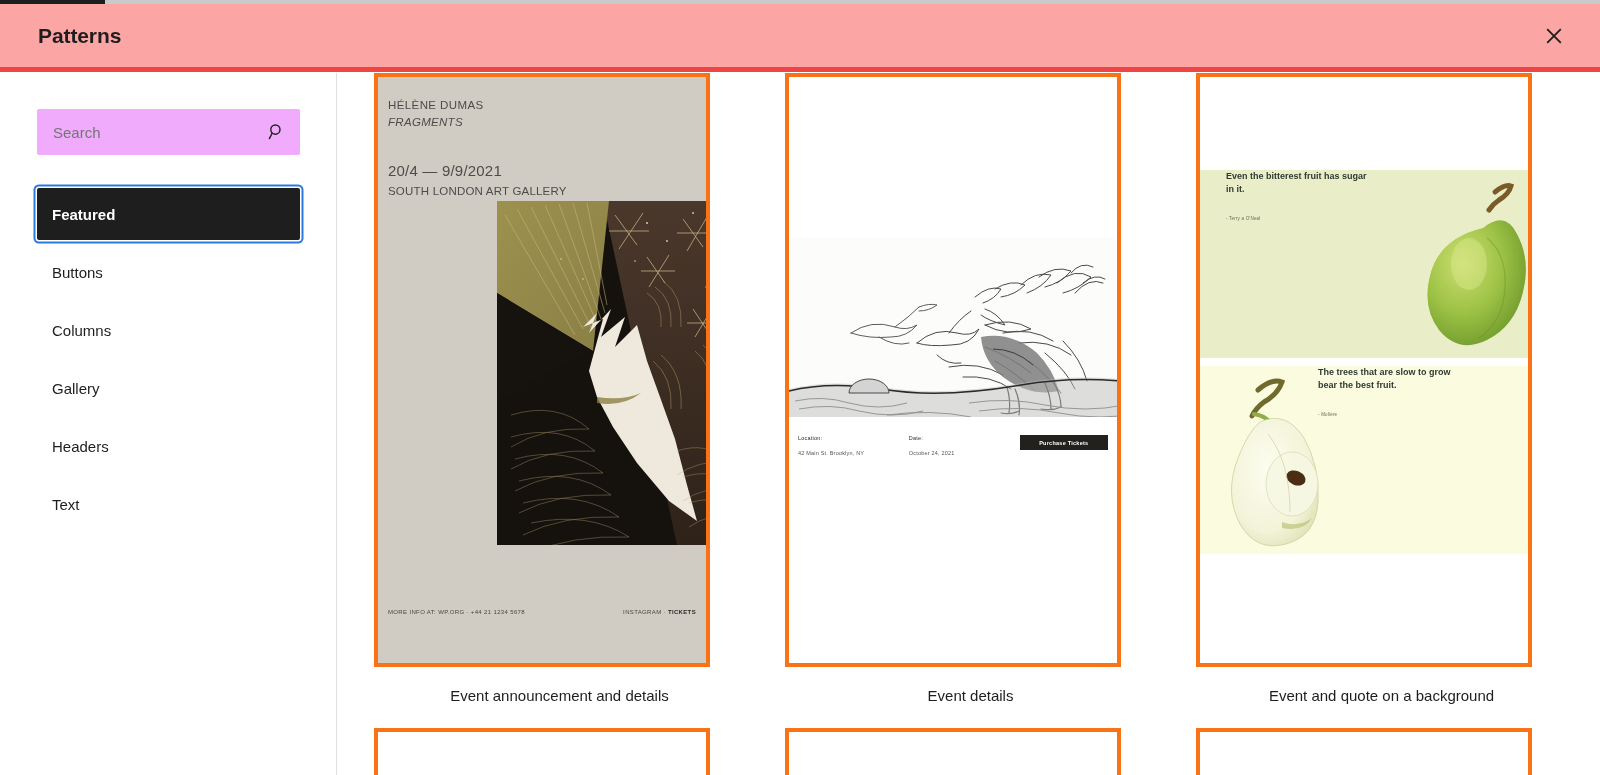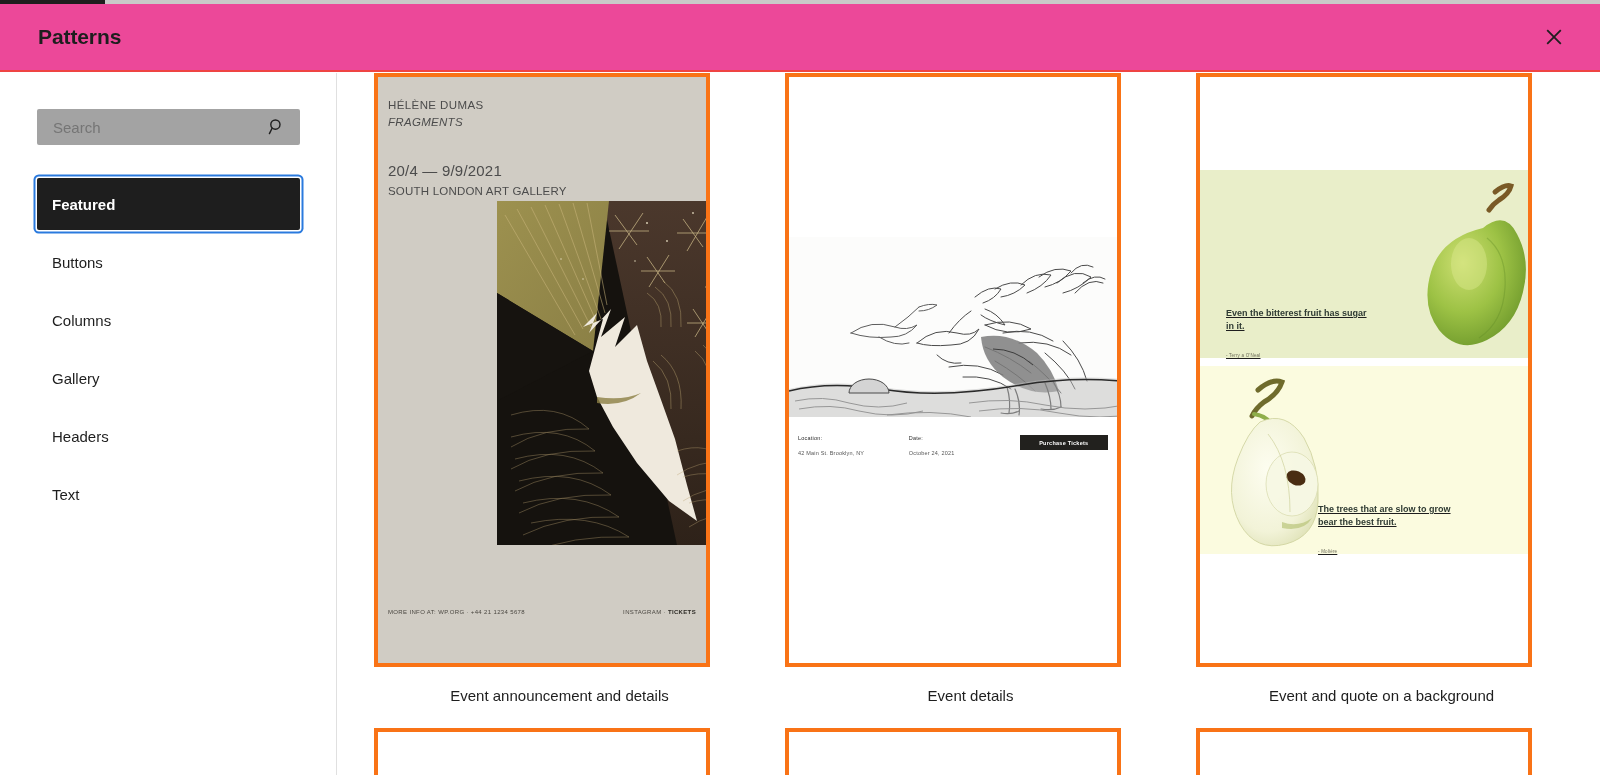--- a/index.html
+++ b/index.html
@@ -19,23 +19,23 @@
   }
   .progress-fill {
     height: 4px; width: 105px;
     background: #1e1e1e;
   }
 
   
   .modal-header {
     position: absolute; top: 4px; left: 0;
     width: 1600px; height: 68px;
-    border-bottom: 2px solid #ef4444;
+    border-bottom: 5px solid #ef4444;
     display: flex; align-items: center;
-    background: #ec4899;
+    background: #fca5a5;
   }
   .modal-title {
     margin-left: 38px;
     font-size: 21px;
     font-weight: 700;
     letter-spacing: -0.1px;
     color: #1e1e1e;
   }
   .close-button {
     position: absolute; right: 28px; top: 50%;
@@ -56,22 +56,22 @@
 
   
   .sidebar {
     width: 337px; min-width: 337px;
     background: #fff;
     border-right: 1px solid #e0e0e0;
     padding: 36px 37px 0 37px;
   }
   .search-wrap {
     position: relative;
-    width: 263px; height: 36px;
-    background: #a3a3a3;
+    width: 263px; height: 46px;
+    background: #f0abfc;
     border-radius: 2px;
     display: flex; align-items: center;
   }
   .search-input {
     border: none; background: transparent; outline: none;
     font-family: "Liberation Sans", sans-serif;
     font-size: 15px; color: #1e1e1e;
     padding: 0 40px 0 16px;
     width: 100%; height: 100%;
   }
@@ -195,21 +195,21 @@
     font-size: 5.5px; font-weight: 700; letter-spacing: 0.25px;
     display: flex; align-items: center; justify-content: center;
     border: none; cursor: pointer;
     font-family: "Liberation Sans", sans-serif;
   }
 
   
   .p3 { background: #fff; width: 100%; height: 100%; position: relative; }
   .p3-block {
     position: absolute; left: 0; width: 371px; height: 188px;
-    display: flex; align-items: flex-end; text-decoration: underline;
+    display: flex; align-items: flex-start;
   }
   .p3-a { top: 93px; background: #e9eec9; }
   .p3-b { top: 289px; background: #fbfbdf; }
   .p3-quote {
     font-size: 9px; line-height: 1.45; font-weight: 600;
     color: #2f3b33;
     width: 142px;
   }
   .p3-cite {
     margin-top: 20px; font-size: 4.5px; color: #6b6b58;

